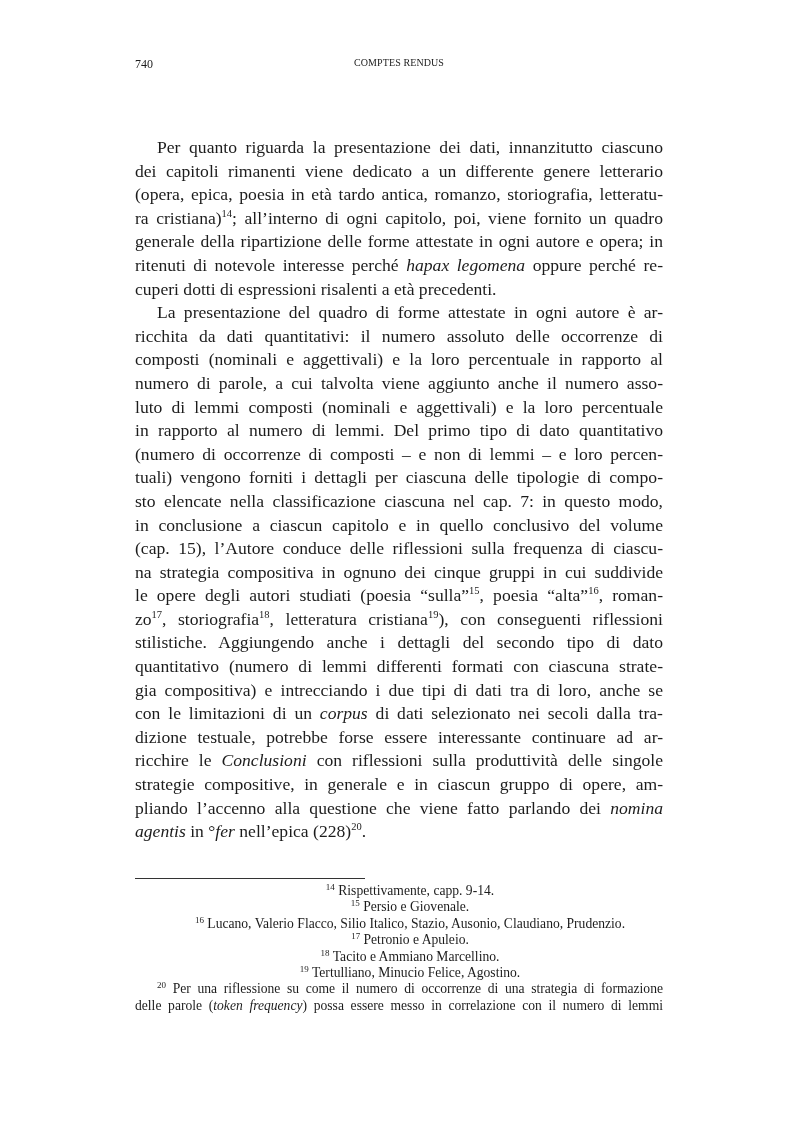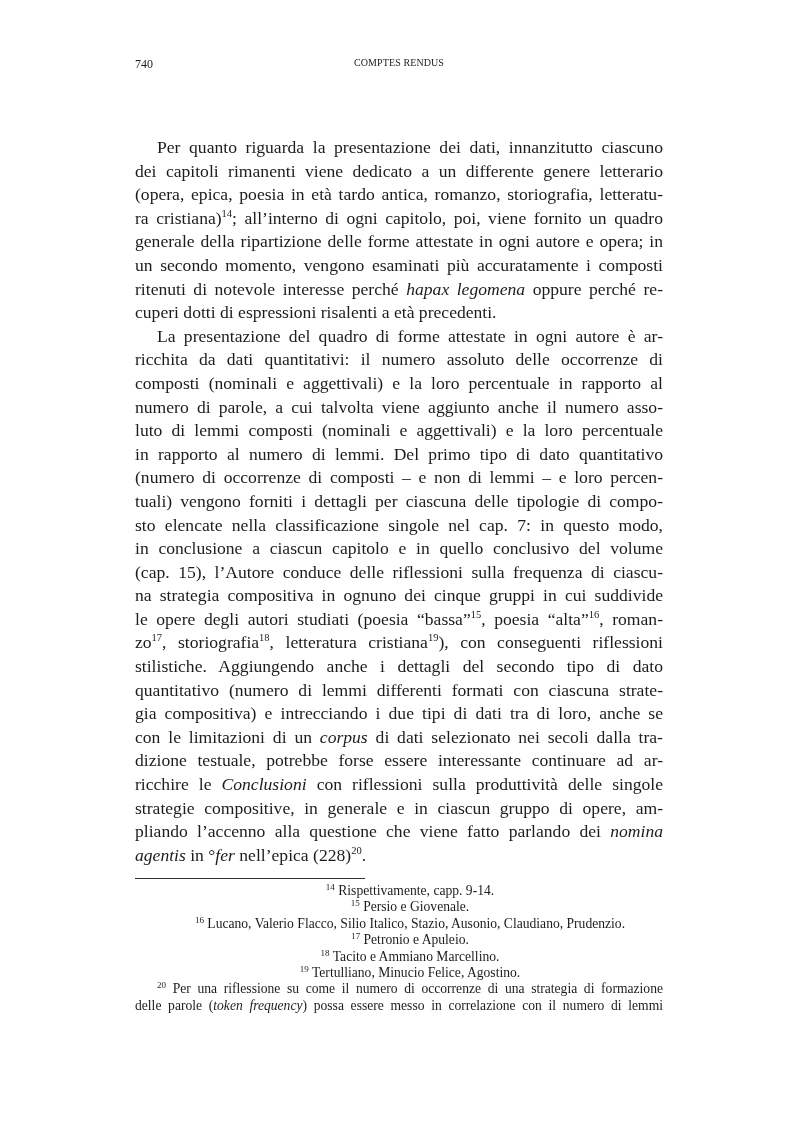--- a/index.html
+++ b/index.html
@@ -29,36 +29,35 @@
   <span class="page-num">740</span>
   <span class="running-head">COMPTES RENDUS</span>
 </div>
 
 <div class="body-text" id="body-text">
     <span class="line indent"><span>Per quanto riguarda la presentazione dei dati, innanzitutto ciascuno</span></span>
     <span class="line"><span>dei capitoli rimanenti viene dedicato a un differente genere letterario</span></span>
     <span class="line"><span>(opera, epica, poesia in età tardo antica, romanzo, storiografia, letteratu-</span></span>
     <span class="line"><span>ra cristiana)</span><sup>14</sup><span>; all’interno di ogni capitolo, poi, viene fornito un quadro</span></span>
     <span class="line"><span>generale della ripartizione delle forme attestate in ogni autore e opera; in</span></span>
-    <span class="line"><span>un secondo momento, vengono esaminati più accuratamente i composti</span></span>
     <span class="line"><span>ritenuti di notevole interesse perché </span><i>hapax legomena</i><span> oppure perché re-</span></span>
     <span class="line last"><span>cuperi dotti di espressioni risalenti a età precedenti.</span></span>
     <span class="line indent"><span>La presentazione del quadro di forme attestate in ogni autore è ar-</span></span>
     <span class="line"><span>ricchita da dati quantitativi: il numero assoluto delle occorrenze di</span></span>
     <span class="line"><span>composti (nominali e aggettivali) e la loro percentuale in rapporto al</span></span>
     <span class="line"><span>numero di parole, a cui talvolta viene aggiunto anche il numero asso-</span></span>
     <span class="line"><span>luto di lemmi composti (nominali e aggettivali) e la loro percentuale</span></span>
     <span class="line"><span>in rapporto al numero di lemmi. Del primo tipo di dato quantitativo</span></span>
     <span class="line"><span>(numero di occorrenze di composti – e non di lemmi – e loro percen-</span></span>
     <span class="line"><span>tuali) vengono forniti i dettagli per ciascuna delle tipologie di compo-</span></span>
-    <span class="line"><span>sto elencate nella classificazione singole nel cap. 7: in questo modo,</span></span>
+    <span class="line"><span>sto elencate nella classificazione ciascuna nel cap. 7: in questo modo,</span></span>
     <span class="line"><span>in conclusione a ciascun capitolo e in quello conclusivo del volume</span></span>
     <span class="line"><span>(cap. 15), l’Autore conduce delle riflessioni sulla frequenza di ciascu-</span></span>
     <span class="line"><span>na strategia compositiva in ognuno dei cinque gruppi in cui suddivide</span></span>
-    <span class="line"><span>le opere degli autori studiati (poesia “bassa”</span><sup>15</sup><span>, poesia “alta”</span><sup>16</sup><span>, roman-</span></span>
+    <span class="line"><span>le opere degli autori studiati (poesia “sulla”</span><sup>15</sup><span>, poesia “alta”</span><sup>16</sup><span>, roman-</span></span>
     <span class="line"><span>zo</span><sup>17</sup><span>, storiografia</span><sup>18</sup><span>, letteratura cristiana</span><sup>19</sup><span>), con conseguenti riflessioni</span></span>
     <span class="line"><span>stilistiche. Aggiungendo anche i dettagli del secondo tipo di dato</span></span>
     <span class="line"><span>quantitativo (numero di lemmi differenti formati con ciascuna strate-</span></span>
     <span class="line"><span>gia compositiva) e intrecciando i due tipi di dati tra di loro, anche se</span></span>
     <span class="line"><span>con le limitazioni di un </span><i>corpus</i><span> di dati selezionato nei secoli dalla tra-</span></span>
     <span class="line"><span>dizione testuale, potrebbe forse essere interessante continuare ad ar-</span></span>
     <span class="line"><span>ricchire le </span><i>Conclusioni</i><span> con riflessioni sulla produttività delle singole</span></span>
     <span class="line"><span>strategie compositive, in generale e in ciascun gruppo di opere, am-</span></span>
     <span class="line"><span>pliando l’accenno alla questione che viene fatto parlando dei </span><i>nomina</i></span>
     <span class="line last"><i>agentis</i><span> in °</span><i>fer</i><span> nell’epica (228)</span><sup>20</sup><span>.</span></span>

